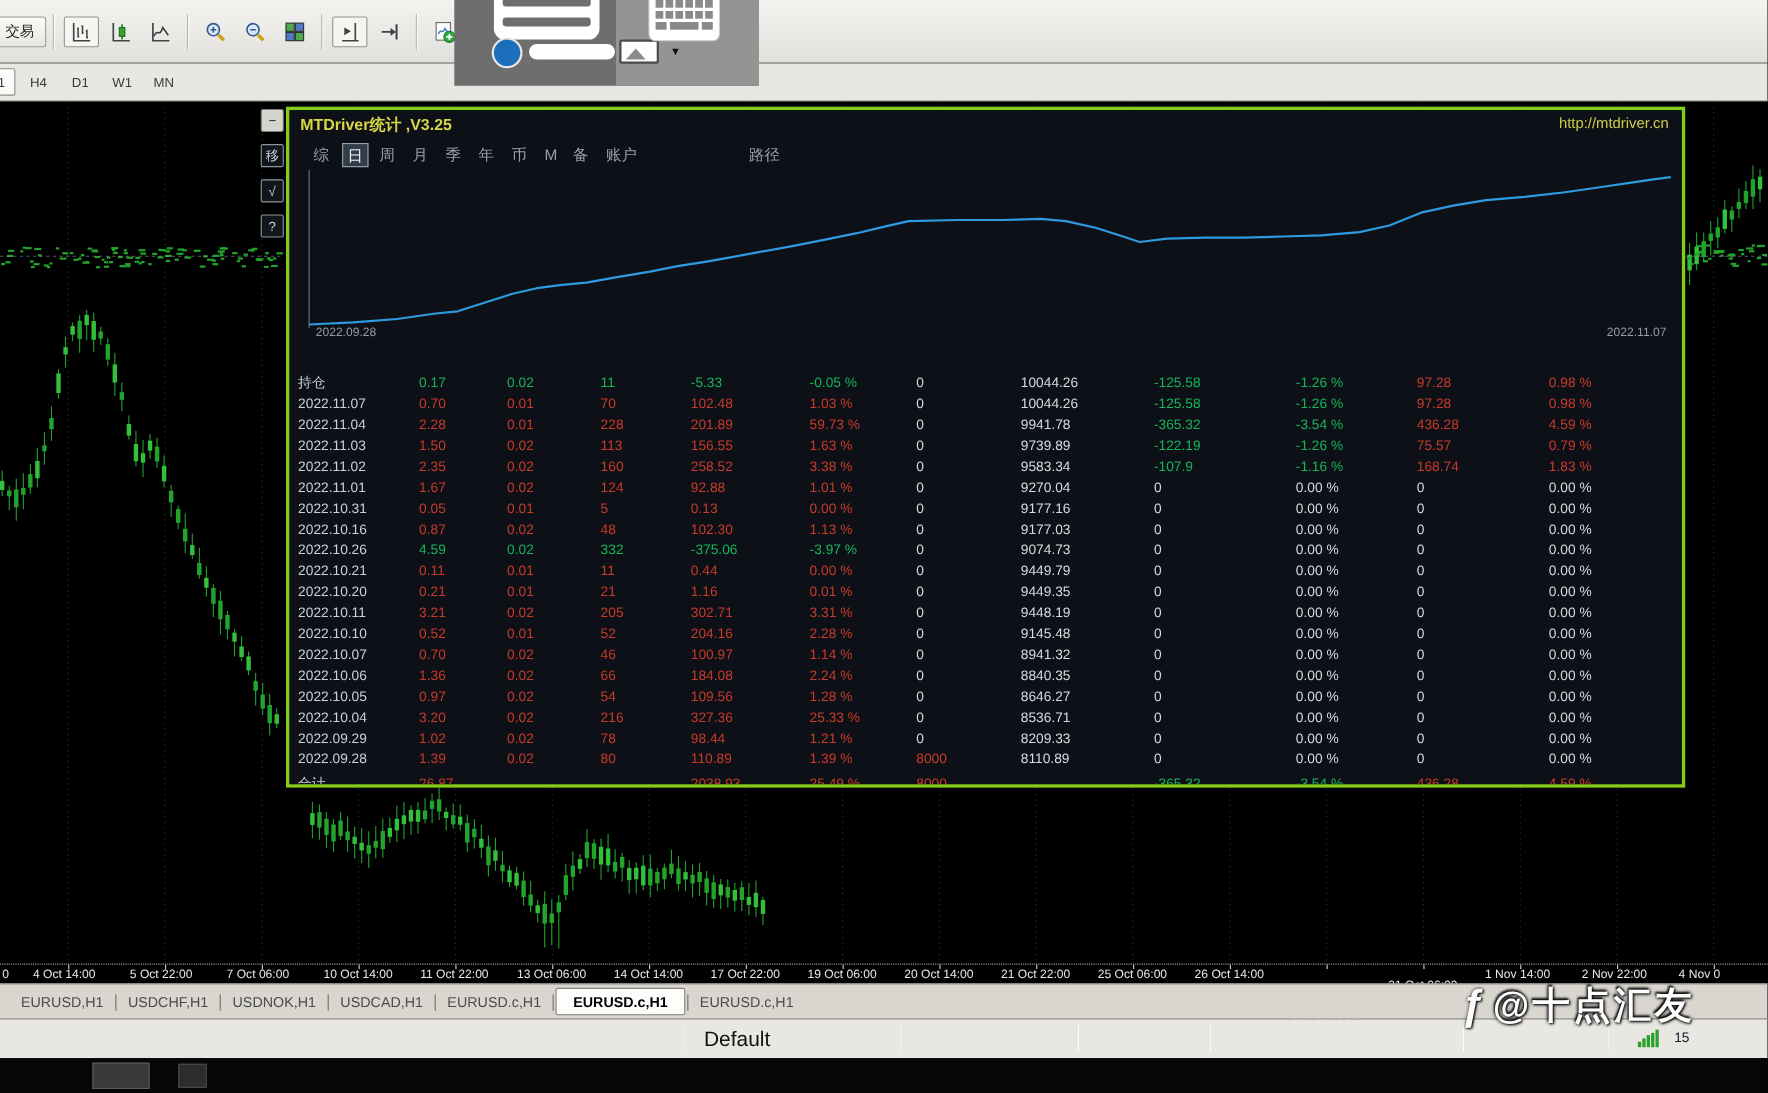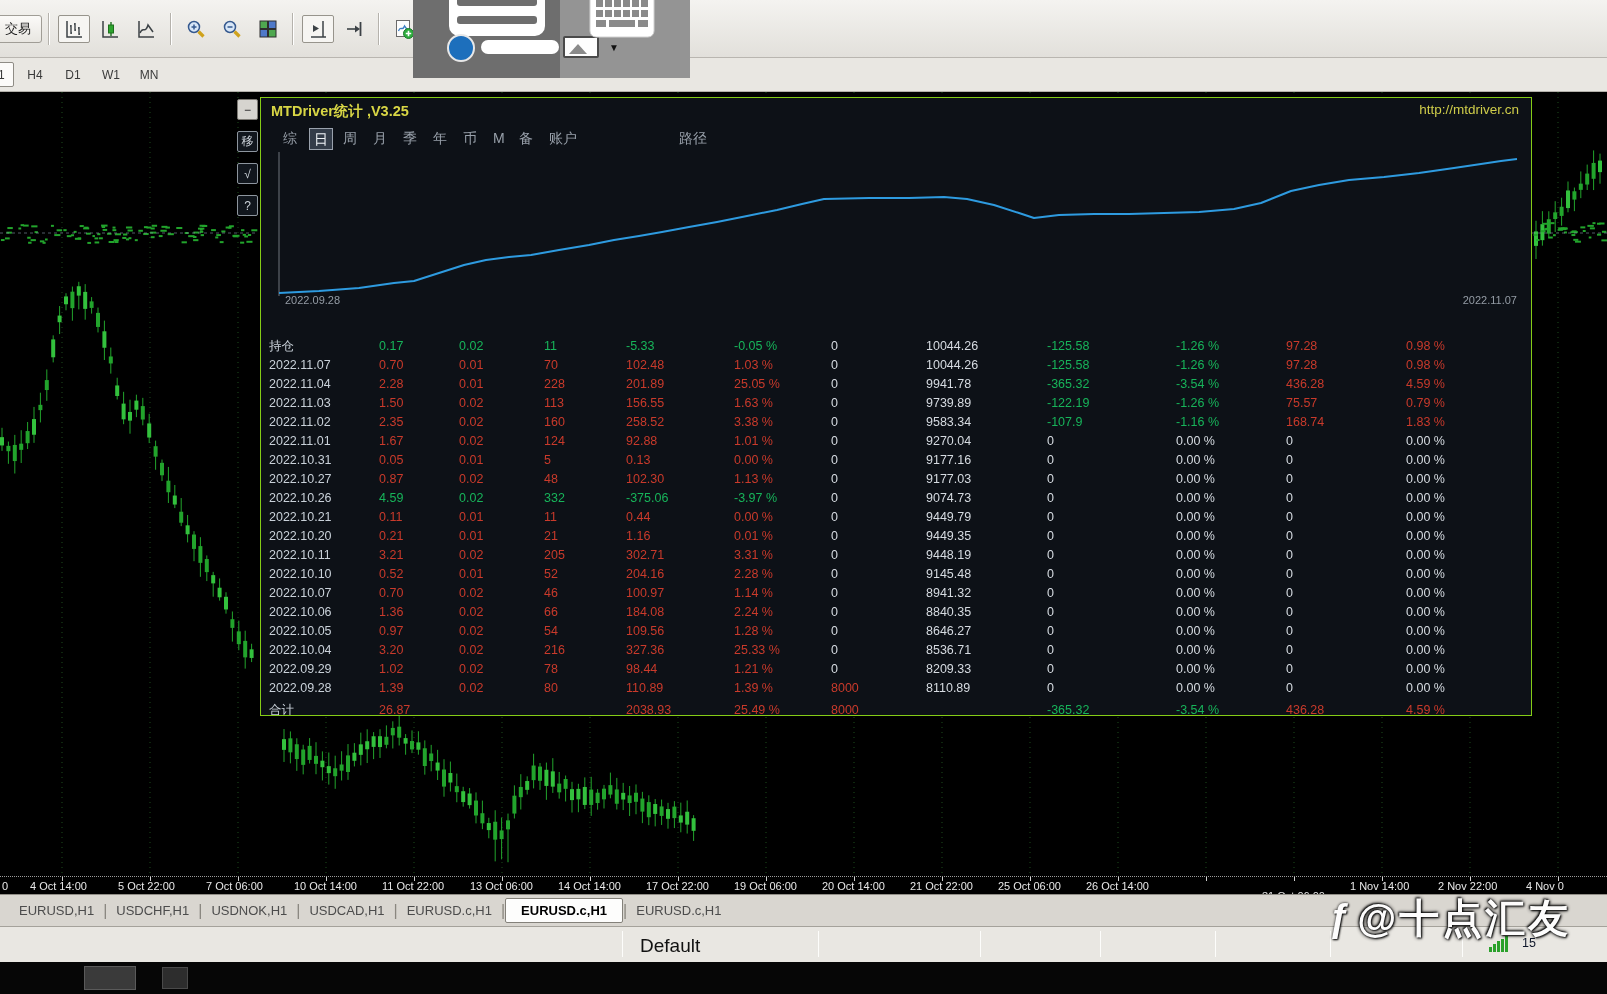--- a/index.html
+++ b/index.html
@@ -25,21 +25,21 @@
 .kbd{position:absolute;left:176px;top:-8px}
 
 .tfbar{position:absolute;top:58px;width:100%;height:34px;background:#e9e7e2;border-bottom:1px solid #b3b0aa;display:flex;align-items:center;z-index:3}
 .tfbtn{min-width:34px;height:25px;margin-right:4px;display:flex;align-items:center;justify-content:center;font-size:12px;color:#3a3a3a}
 .tfbtn.active{background:#fcfbf9;border:1px solid #8f8c85;border-radius:2px}
 .tfbtn.cut{margin-left:-20px}
 
 .chart-area{position:absolute;top:92px;left:0;width:1607px;height:784px;background:#000}
 .chart-area>svg{position:absolute;left:0;top:0}
 
-.panel{position:absolute;left:260px;top:5px;width:1272px;height:619px;background:rgba(13,17,23,.985);border:1px solid #84cc16;z-index:2;overflow:hidden}
+.panel{position:absolute;left:260px;top:5px;width:1272px;height:619px;background:rgba(13,17,23,.985);border:3px solid #84cc16;z-index:2;overflow:hidden}
 .p-title{position:absolute;left:10px;top:4px;font-size:14.5px;font-weight:bold;color:#d8d645}
 .p-url{position:absolute;right:12px;top:4px;font-size:13.5px;color:#cfcd4a}
 .p-menu{position:absolute;left:0;top:30px;width:100%;height:22px}
 .mitem{position:absolute;top:0;font-size:14px;color:#98a0aa;line-height:20px;cursor:default}
 .mitem.act{background:#333c49;border:1px solid #9aa2ad;color:#eef2f6;padding:0 4px;margin-left:-4px}
 .eq-svg{position:absolute;left:16px;top:54px}
 .p-date{position:absolute;top:196px;font-size:11px;color:#949ca5}
 .p-date.l{left:24px}.p-date.r{right:14px}
 .trow{position:relative;left:8px;width:1256px;display:grid;grid-template-columns:110px 80px 85px 82px 108px 97px 95px 121px 129px 110px 120px 111px;height:19px;line-height:19px;font-size:12.5px;white-space:nowrap}
 .thead{position:absolute;top:218px;color:#c2cad2;font-size:13px}
@@ -68,21 +68,21 @@
 .signal{position:absolute;left:1489px;top:9px;display:flex;align-items:flex-end;gap:1px;height:16px}
 .signal i{width:3px;background:#2ba12b}
 .st-conn{position:absolute;left:1522px;top:9px;font-size:12.5px;color:#0f172a}
 
 .taskbar{position:absolute;top:962px;height:32px;width:100%;background:#060606;z-index:3}
 .tk1{position:absolute;left:84px;top:4px;width:52px;height:24px;background:#3a3a3a;border:1px solid #5a5a5a}
 .tk2{position:absolute;left:162px;top:5px;width:26px;height:22px;background:#2d2d2d;border:1px solid #4a4a4a}
 
 .watermark{position:absolute;left:1328px;top:891px;z-index:7;display:flex;align-items:center;gap:8px;color:#fff;opacity:.95}
 .wm-logo{font-size:38px;font-style:italic;font-weight:bold;text-shadow:0 0 3px #000,1px 1px 2px #000}
-.wm-text{font-size:40px;font-weight:bold;letter-spacing:3px;text-shadow:0 0 4px #000,1px 1px 2px #000,-1px -1px 2px #000}
+.wm-text{font-size:34px;font-weight:bold;letter-spacing:3px;text-shadow:0 0 4px #000,1px 1px 2px #000,-1px -1px 2px #000}
 </style>
 </head>
 <body>
 
 <div class="toolbar">
   <button class="tbtn">交易</button>
   <i class="sep"></i>
   <span class="tico boxed">
     <svg width="22" height="22">
         <path d="M4 3v16h15" stroke="#3c4246" fill="none" stroke-width="1.5"></path>
@@ -630,21 +630,21 @@
           <div class="v-g">-1.26 %</div>
           <div class="v-r">97.28</div>
           <div class="v-r">0.98 %</div>
         </div>
         <div class="trow">
           <div class="c-date">2022.11.04</div>
           <div class="v-r">2.28</div>
           <div class="v-r">0.01</div>
           <div class="v-r">228</div>
           <div class="v-r">201.89</div>
-          <div class="v-r">25.05 %</div>
+          <div class="v-r">59.73 %</div>
           <div class="v-w">0</div>
           <div class="v-w">9941.78</div>
           <div class="v-g">-365.32</div>
           <div class="v-g">-3.54 %</div>
           <div class="v-r">436.28</div>
           <div class="v-r">4.59 %</div>
         </div>
         <div class="trow">
           <div class="c-date">2022.11.03</div>
           <div class="v-r">1.50</div>
@@ -695,21 +695,21 @@
           <div class="v-r">0.13</div>
           <div class="v-r">0.00 %</div>
           <div class="v-w">0</div>
           <div class="v-w">9177.16</div>
           <div class="v-w">0</div>
           <div class="v-w">0.00 %</div>
           <div class="v-w">0</div>
           <div class="v-w">0.00 %</div>
         </div>
         <div class="trow">
-          <div class="c-date">2022.10.27</div>
+          <div class="c-date">2022.10.16</div>
           <div class="v-r">0.87</div>
           <div class="v-r">0.02</div>
           <div class="v-r">48</div>
           <div class="v-r">102.30</div>
           <div class="v-r">1.13 %</div>
           <div class="v-w">0</div>
           <div class="v-w">9177.03</div>
           <div class="v-w">0</div>
           <div class="v-w">0.00 %</div>
           <div class="v-w">0</div>

